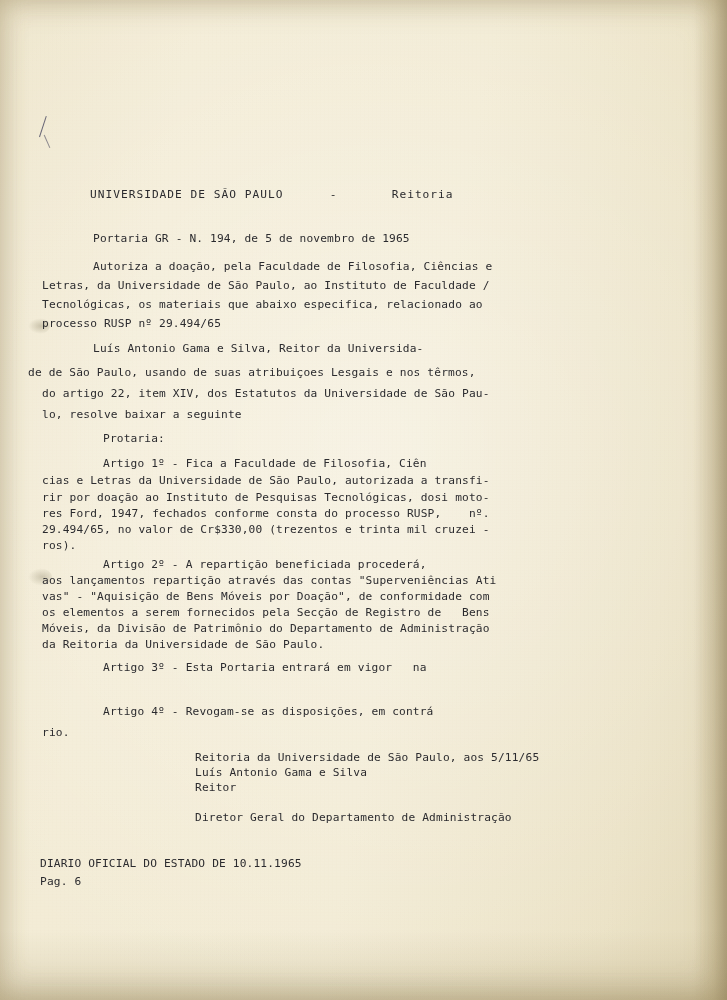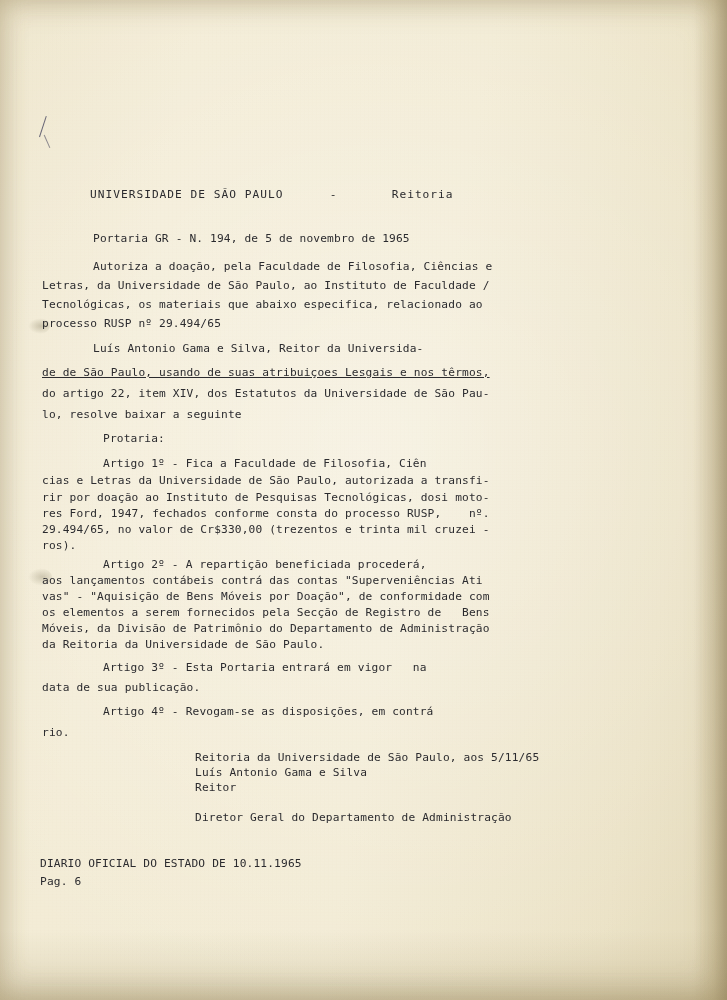--- a/index.html
+++ b/index.html
@@ -124,42 +124,41 @@
     <div class="tx heading" style="left:90px; top:186px;">UNIVERSIDADE DE SÃO PAULO      -       Reitoria</div>
 
     <div class="tx" style="left:93px; top:230px;">Portaria GR - N. 194, de 5 de novembro de 1965</div>
 
     <div class="tx" style="left:93px; top:258px;">Autoriza a doação, pela Faculdade de Filosofia, Ciências e</div>
     <div class="tx" style="left:42px; top:277px;">Letras, da Universidade de São Paulo, ao Instituto de Faculdade /</div>
     <div class="tx" style="left:42px; top:296px;">Tecnológicas, os materiais que abaixo especifica, relacionado ao</div>
     <div class="tx" style="left:42px; top:315px;">processo RUSP nº 29.494/65</div>
 
     <div class="tx" style="left:93px; top:340px;">Luís Antonio Gama e Silva, Reitor da Universida-</div>
-    <div class="tx" style="left:42px; top:364px;text-decoration:underline;">de de São Paulo, usando de suas atribuiçoes Lesgais e nos têrmos,</div>
+    <div class="tx" style="left:28px; top:364px;">de de São Paulo, usando de suas atribuiçoes Lesgais e nos têrmos,</div>
     <div class="tx" style="left:42px; top:385px;">do artigo 22, item XIV, dos Estatutos da Universidade de São Pau-</div>
     <div class="tx" style="left:42px; top:406px;">lo, resolve baixar a seguinte</div>
 
     <div class="tx" style="left:103px; top:430px;">Protaria:</div>
 
     <div class="tx" style="left:103px; top:455px;">Artigo 1º - Fica a Faculdade de Filosofia, Ciên</div>
     <div class="tx" style="left:42px; top:472px;text-align:center;">cias e Letras da Universidade de São Paulo, autorizada a transfi-</div>
     <div class="tx" style="left:42px; top:489px;">rir por doação ao Instituto de Pesquisas Tecnológicas, dosi moto-</div>
     <div class="tx" style="left:42px; top:505px;">res Ford, 1947, fechados conforme consta do processo RUSP,    nº.</div>
     <div class="tx" style="left:42px; top:521px;">29.494/65, no valor de Cr$330,00 (trezentos e trinta mil cruzei -</div>
     <div class="tx" style="left:42px; top:537px;text-align:right;">ros).</div>
 
     <div class="tx" style="left:103px; top:556px;">Artigo 2º - A repartição beneficiada procederá,</div>
-    <div class="tx" style="left:42px; top:572px;">aos lançamentos contábeis contrá das contas "Superveniências Ati</div>
+    <div class="tx" style="left:42px; top:572px;">aos lançamentos repartição através das contas "Superveniências Ati</div>
     <div class="tx" style="left:42px; top:588px;">vas" - "Aquisição de Bens Móveis por Doação", de conformidade com</div>
     <div class="tx" style="left:42px; top:604px;">os elementos a serem fornecidos pela Secção de Registro de   Bens</div>
     <div class="tx" style="left:42px; top:636px;">da Reitoria da Universidade de São Paulo.</div>
     <div class="tx" style="left:42px; top:620px;">Móveis, da Divisão de Patrimônio do Departamento de Administração</div>
 
     <div class="tx" style="left:103px; top:659px;">Artigo 3º - Esta Portaria entrará em vigor   na</div>
-    <div class="tx" style="left:42px; top:679px;">data de sua publicação.</div>
 
     <div class="tx" style="left:103px; top:703px;">Artigo 4º - Revogam-se as disposições, em contrá</div>
     <div class="tx" style="left:42px; top:724px;">rio.</div>
 
     <div class="tx" style="left:195px; top:749px;">Reitoria da Universidade de São Paulo, aos 5/11/65</div>
     <div class="tx" style="left:195px; top:764px;">Luís Antonio Gama e Silva</div>
     <div class="tx" style="left:195px; top:779px;">Reitor</div>
     <div class="tx" style="left:195px; top:809px;">Diretor Geral do Departamento de Administração</div>
 
     <div class="tx" style="left:40px; top:855px;">DIARIO OFICIAL DO ESTADO DE 10.11.1965</div>

